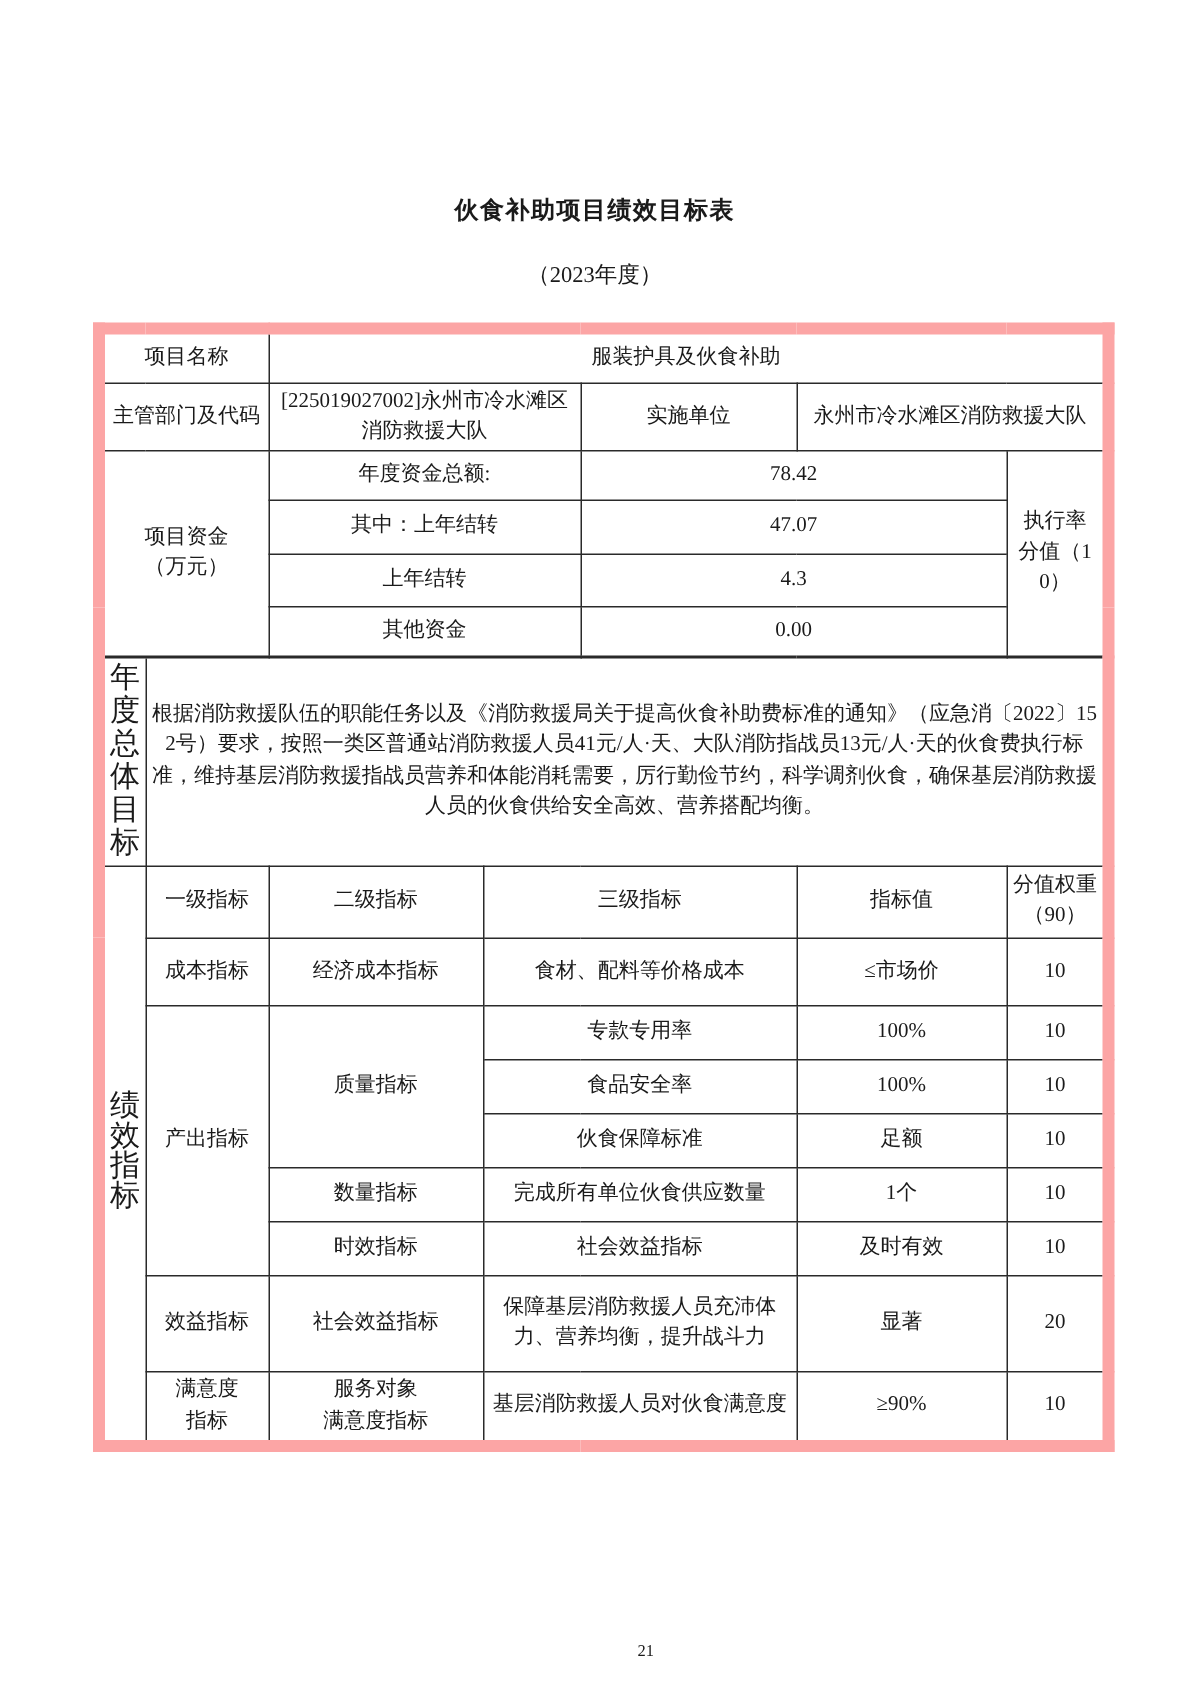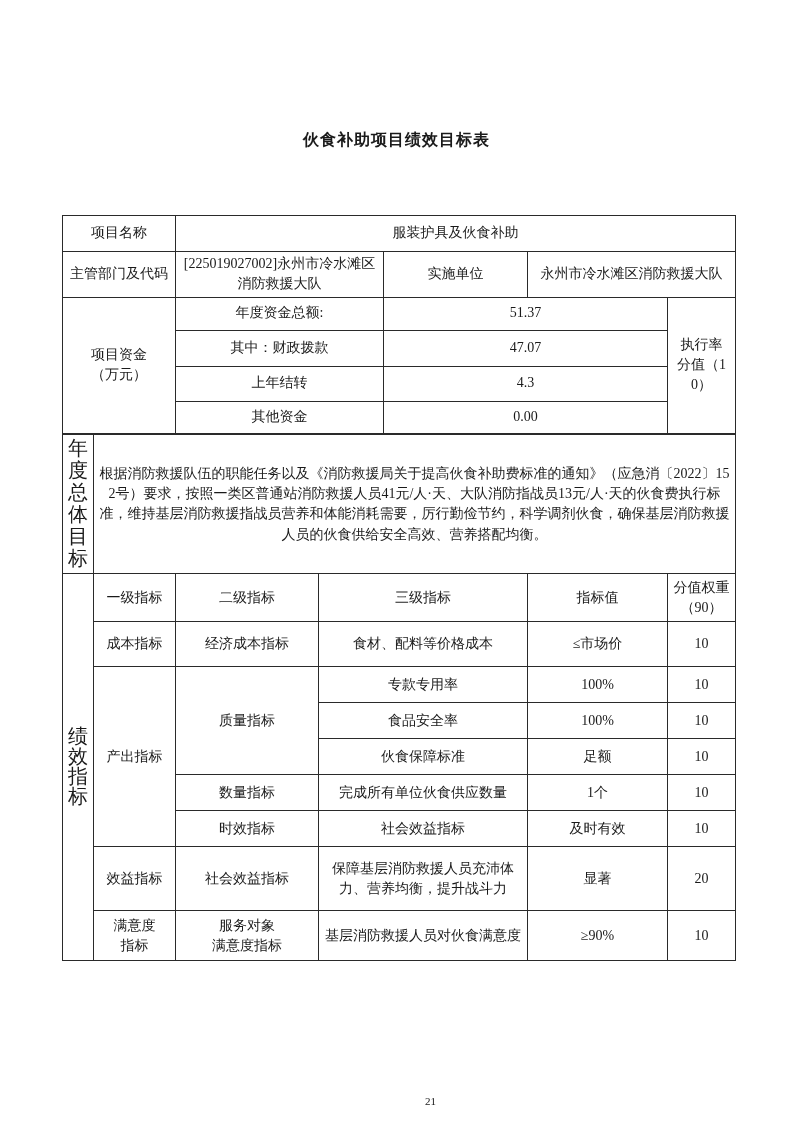--- a/index.html
+++ b/index.html
@@ -28,21 +28,21 @@
     width: 100%;
     text-align: center;
     font-size: 15px;
   }
   table.main {
     position: absolute;
     top: 215px; left: 62px;
     width: 673px;
     border-collapse: collapse;
     table-layout: fixed;
-    border: 1px solid #fca5a5;
+    border: 8px solid #fca5a5;
   }
   table.main td {
     border: 1px solid #2a2a2a;
     font-size: 14px;
     text-align: center;
     vertical-align: middle;
     padding: 2px 3px;
     line-height: 1.45;
     word-break: break-all;
   }
@@ -76,20 +76,21 @@
     font-size: 11px;
     margin-left: 22px;
   }
 </style>
 </head>
 <body>
 
 <div class="page">
 
   <div class="doc-title">伙食补助项目绩效目标表</div>
+  <div class="doc-subtitle">（2023年度）</div>
 
   <table class="main">
     <colgroup>
       <col style="width:31px">
       <col style="width:82px">
       <col style="width:143px">
       <col style="width:65px">
       <col style="width:144px">
       <col style="width:140px">
       <col style="width:68px">
@@ -105,26 +106,26 @@
         <td colspan="2">主管部门及代码</td>
         <td colspan="2">[225019027002]永州市冷水滩区消防救援大队</td>
         <td>实施单位</td>
         <td colspan="2">永州市冷水滩区消防救援大队</td>
       </tr>
 
       <tr style="height:33px">
         <td colspan="2" rowspan="4" class="pre">项目资金
 （万元）</td>
         <td colspan="2" class="tl">年度资金总额:</td>
-        <td colspan="2" class="num">51.37</td>
+        <td colspan="2" class="num">78.42</td>
         <td rowspan="4" class="pre">执行率
 分值（10）</td>
       </tr>
       <tr style="height:36px">
-        <td colspan="2">其中：财政拨款</td>
+        <td colspan="2">其中：上年结转</td>
         <td colspan="2" class="num">47.07</td>
       </tr>
       <tr style="height:35px">
         <td colspan="2">上年结转</td>
         <td colspan="2" class="num">4.3</td>
       </tr>
       <tr style="height:33px">
         <td colspan="2">其他资金</td>
         <td colspan="2" class="num">0.00</td>
       </tr>

